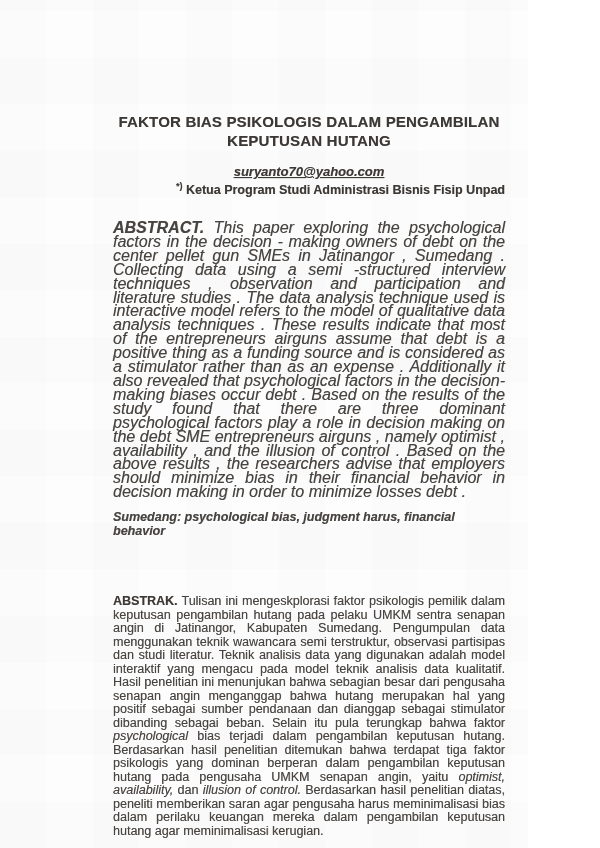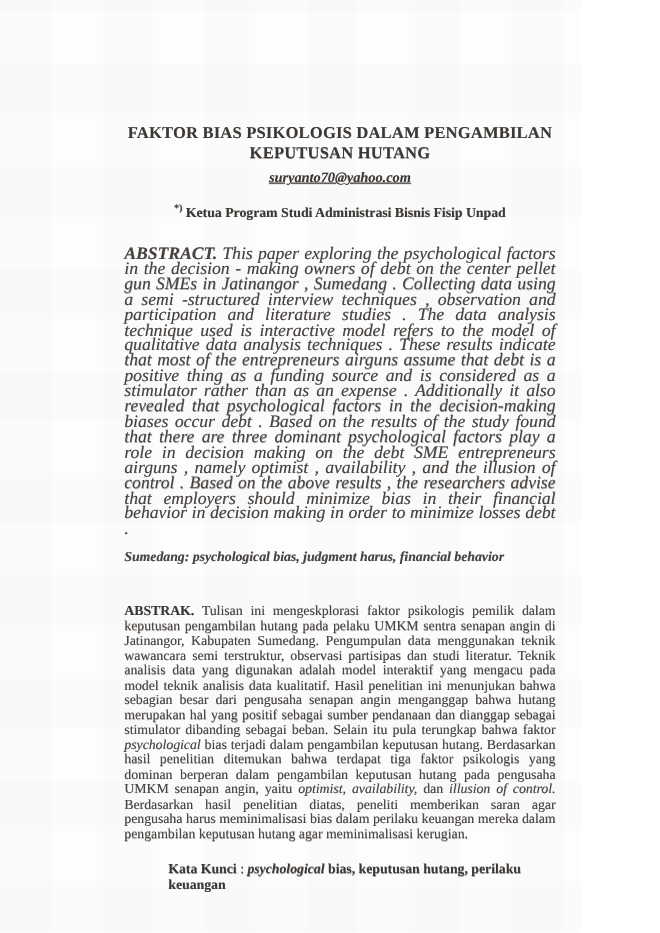--- a/index.html
+++ b/index.html
@@ -10,21 +10,21 @@
   .page {
     position: relative;
     width: 528px;
     height: 848px;
     overflow: hidden;
     background-color: #fdfdfd;
     
     background-image:
       repeating-linear-gradient(0deg, rgba(120,120,120,0.015) 0 46px, rgba(0,0,0,0) 46px 93px),
       repeating-linear-gradient(90deg, rgba(120,120,120,0.015) 0 46px, rgba(0,0,0,0) 46px 93px);
-    font-family: Liberation Serif, serif;
+    font-family: Liberation Sans, sans-serif;
     color: #474340;
   }
   .content {
     position: absolute;
     left: 113px;
     top: 0;
     width: 392px;
   }
   .content * { text-shadow: 0.3px 0.3px 0.6px rgba(95,90,85,0.55); }
 
@@ -44,36 +44,36 @@
     font-size: 13px;
     line-height: 15px;
     color: #3c3835;
   }
   sup.fnmark {
     font-size: 9px;
     vertical-align: super;
     line-height: 0;
   }
   .email {
-    margin-top: 3px;
+    margin-top: 14px;
     text-align: center;
     font-size: 13px;
     line-height: 15px;
     color: #3c3835;
   }
   .email a {
     color: inherit;
     font-weight: bold;
     font-style: italic;
     text-decoration: underline;
     cursor: pointer;
   }
   .affiliation {
-    margin-top: 18px;
-    text-align: center;
+    margin-top: 4px;
+    text-align: right;
     font-weight: bold;
     font-size: 12.5px;
     line-height: 15px;
     color: #3c3835;
   }
   p { margin: 0; }
   .abstract-en {
     margin-top: 23px;
     font-style: italic;
     font-size: 16px;
@@ -85,21 +85,21 @@
   }
   .keywords {
     margin-top: 11px;
     font-weight: bold;
     font-style: italic;
     font-size: 12.5px;
     line-height: 14px;
     text-align: left;
   }
   .abstract-id {
-    margin-top: 36px;
+    margin-top: 57px;
     font-size: 12.5px;
     line-height: 13.5px;
     text-align: justify;
   }
   .abstract-id .label {
     font-weight: bold;
     color: #3c3835;
   }
   .katakunci {
     margin-top: 18px;

